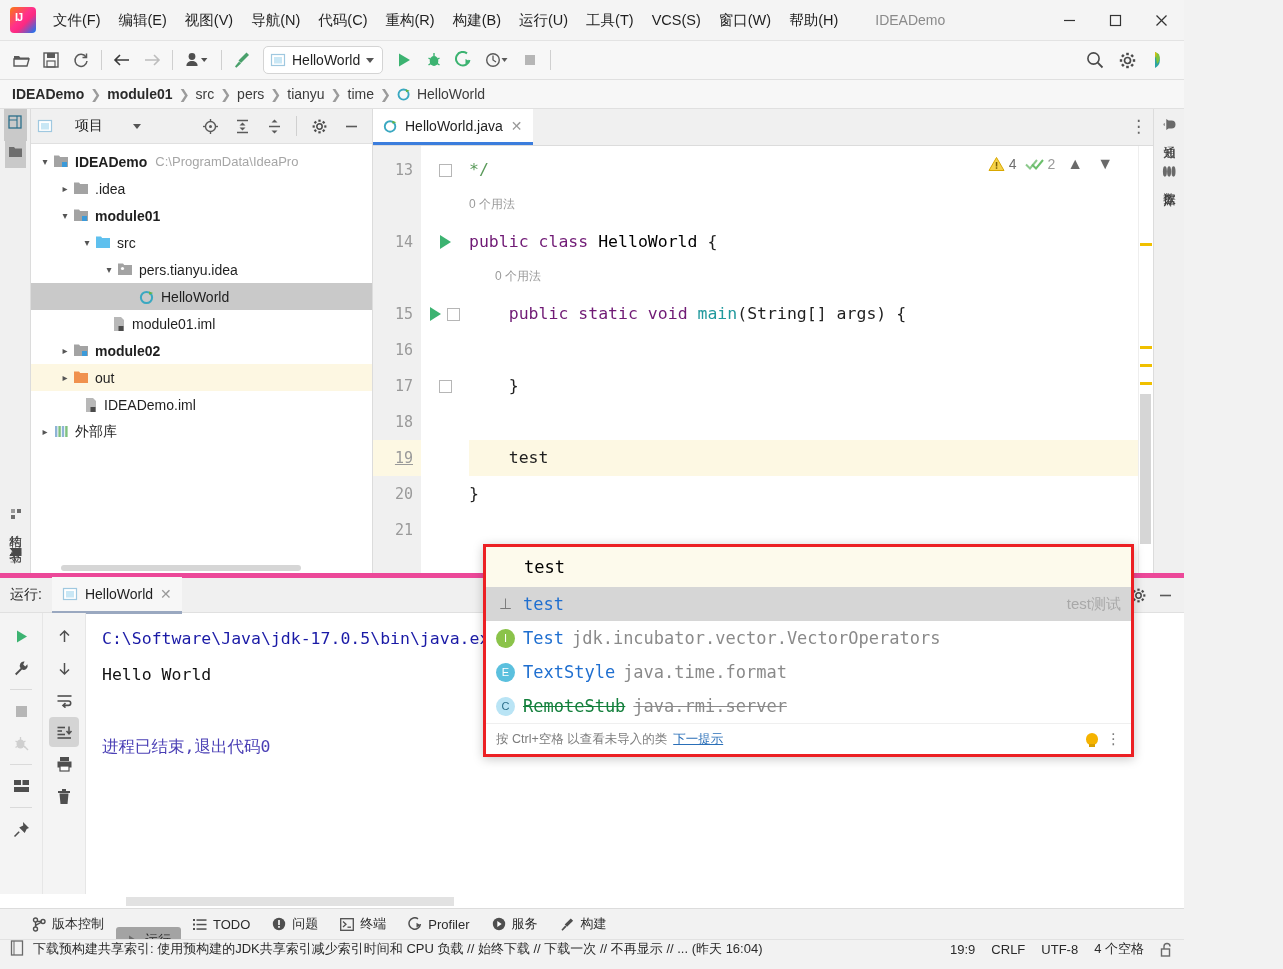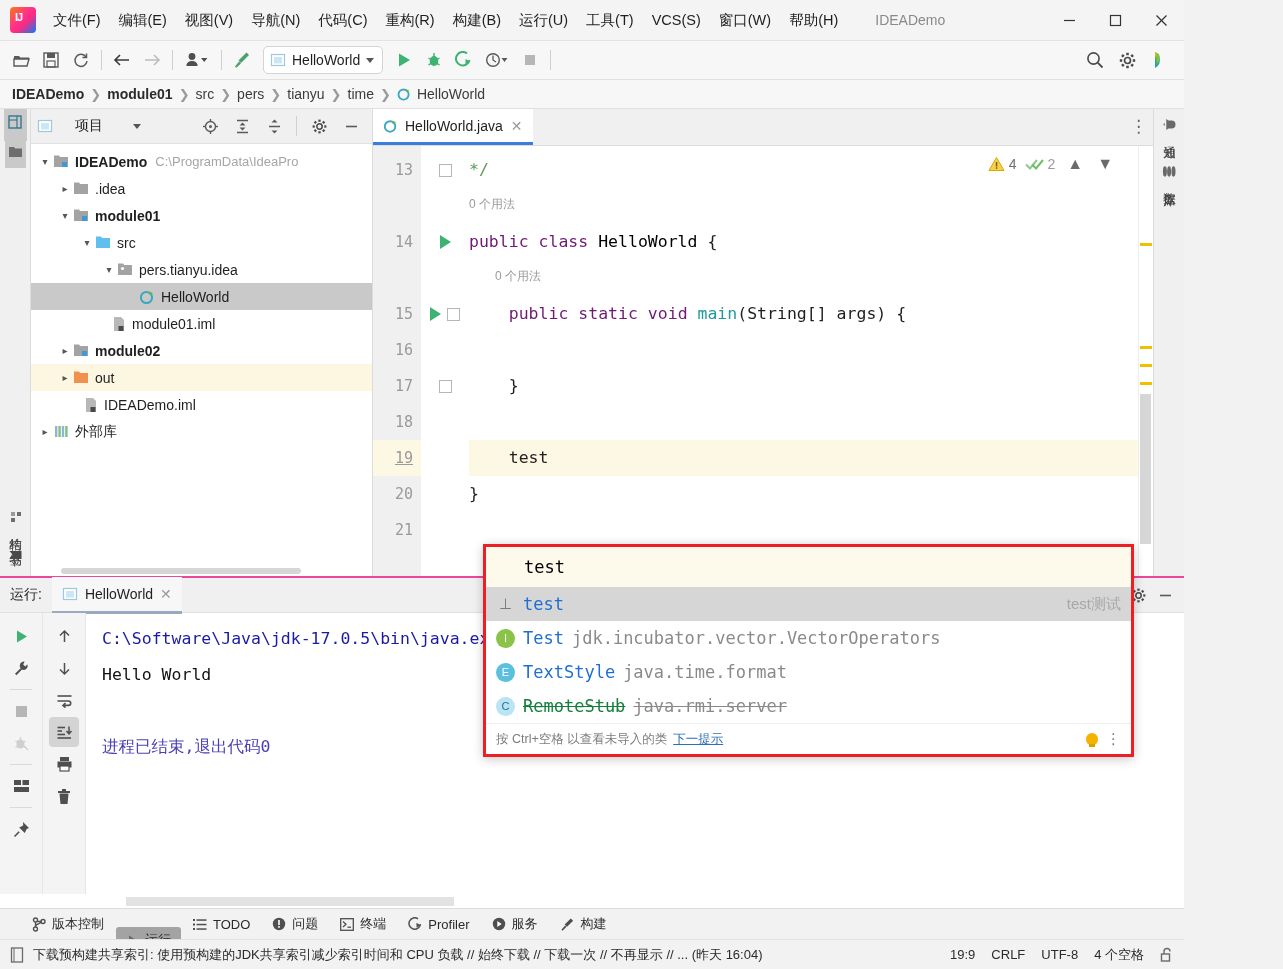--- a/index.html
+++ b/index.html
@@ -109,21 +109,21 @@
   .b-e{background:#5bc0de;}
   .b-c{background:#b9e4f5;color:#2b6f8a;}
   .b-v{background:transparent;color:#7a7a7a;font-size:15px;}
   .ac-foot{height:30px;display:flex;align-items:center;gap:6px;padding:0 10px;font-size:12.5px;color:#7d7d7d;background:#fff;border-top:1px solid #efefef;}
   .ac-foot .lnk{color:#2a6fb8;text-decoration:underline;}
   .ac-foot .right{margin-left:auto;display:flex;align-items:center;gap:8px;}
   .bulb{width:12px;height:12px;border-radius:50% 50% 45% 45%;background:#f5b300;position:relative;}
   .bulb:after{content:"";position:absolute;left:3px;top:11px;width:6px;height:3px;background:#d9a000;}
 
   
-  .console{height:330px;display:flex;flex-direction:column;background:#fff;border-top:2px solid #ec4899;flex:0 0 330px;}
+  .console{height:330px;display:flex;flex-direction:column;background:#fff;border-top:5px solid #ec4899;flex:0 0 330px;}
   .con-head{height:34px;display:flex;align-items:center;background:#f0f0f0;border-bottom:1px solid #e0e0e0;flex:0 0 34px;padding-left:10px;}
   .con-head .t{font-size:14px;color:#1f1f1f;margin-right:10px;}
   .con-tab{display:flex;align-items:center;gap:7px;height:100%;padding:0 10px;background:#f7f7f7;border-bottom:3px solid #9aa8c0;font-size:14px;}
   .con-tab .x{color:#9a9a9a;}
   .con-head .right{margin-left:auto;display:flex;align-items:center;gap:10px;padding-right:10px;color:#666;}
   .con-body{flex:1;display:flex;min-height:0;}
   .con-tools{width:42px;background:#f4f4f4;display:flex;flex-direction:column;align-items:center;padding-top:8px;gap:2px;flex:0 0 42px;border-right:1px solid #e6e6e6;}
   .con-tools2{width:42px;background:#f4f4f4;display:flex;flex-direction:column;align-items:center;padding-top:8px;gap:2px;flex:0 0 42px;border-right:1px solid #e6e6e6;}
   .ct{width:30px;height:30px;display:flex;align-items:center;justify-content:center;color:#4f4f4f;border-radius:4px;}
   .ct.on{background:#d4d4d4;}
@@ -134,21 +134,21 @@
   .c-blue{color:#1a1aa6;}
   .c-black{color:#111;}
   .c-purple{color:#4a3fb5;}
   .con-hscroll{height:14px;background:#fff;position:relative;flex:0 0 14px;}
   .con-hscroll i{position:absolute;left:126px;top:3px;width:328px;height:9px;background:#e2e2e2;display:block;}
 
   
   .statusrow{height:30px;display:flex;align-items:center;background:#f2f2f2;border-top:1px solid #dcdcdc;padding-left:22px;flex:0 0 30px;gap:2px;}
   .sbtn{display:flex;align-items:center;gap:6px;height:26px;padding:0 10px;font-size:13px;color:#2b2b2b;border-radius:3px;}
   .sbtn.on{background:#a3a3a3;margin-top:32px;}
-  .statusbar{height:29px;display:flex;align-items:center;background:#f2f2f2;border-top:1px solid #e2e2e2;padding:0 10px 0 10px;gap:8px;font-size:13px;color:#2b2b2b;flex:0 0 29px;}
+  .statusbar{height:29px;display:flex;align-items:flex-start;background:#f2f2f2;border-top:1px solid #e2e2e2;padding:0 10px 0 10px;gap:8px;font-size:13px;color:#2b2b2b;flex:0 0 29px;}
   .status-right{margin-left:auto;display:flex;align-items:center;gap:16px;}
   svg{display:block;}
 </style>
 </head>
 <body>
 
 <div class="app">
 
   <div class="titlebar">
     <div class="ij-logo"></div>

